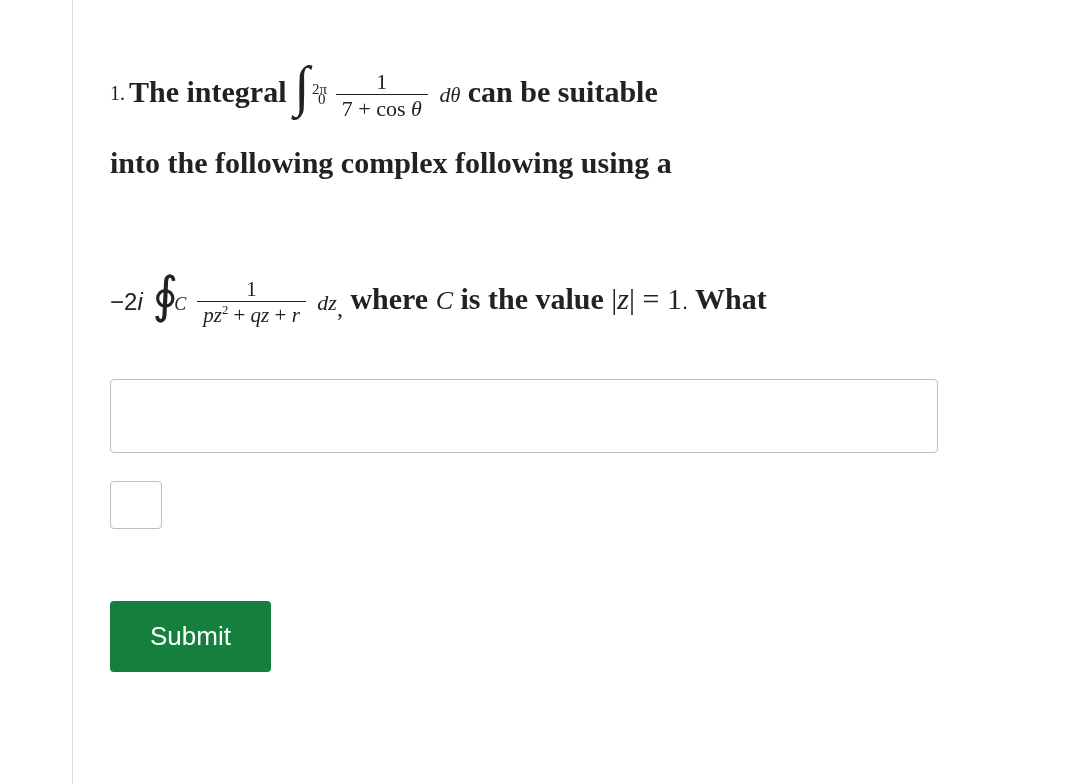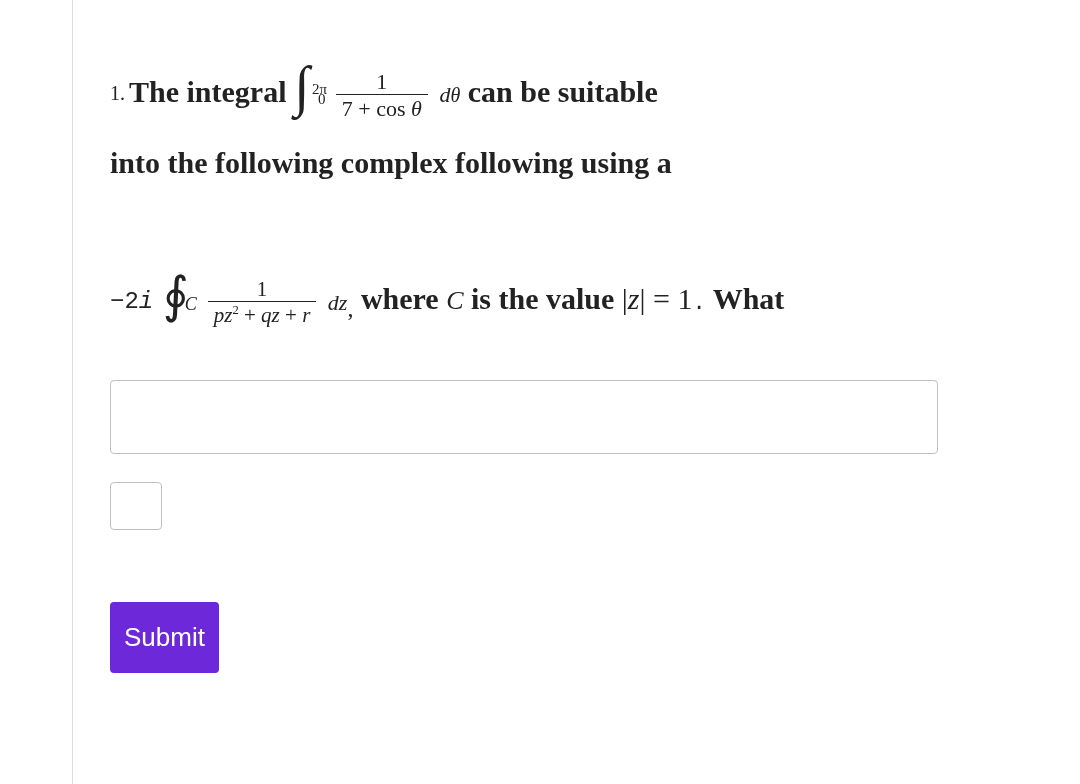--- a/index.html
+++ b/index.html
@@ -36,21 +36,21 @@
       margin-top: 28px;
     }
     .qnum {
       font-family: "Times New Roman", serif;
       font-size: 20px;
       vertical-align: 2px;
       margin-right: 4px;
       font-weight: 400;
     }
     .serif {
-      font-family: Liberation Mono, monospace;
+      font-family: Liberation Sans, sans-serif;
       font-weight: 400;
     }
     .math {
       font-family: "Times New Roman", serif;
       font-style: italic;
       font-weight: 400;
     }
     .ints {
       display: inline-block;
       vertical-align: middle;
@@ -120,26 +120,26 @@
       height: 48px;
       border: 1px solid #bfbfbf;
       border-radius: 4px;
       background: #fff;
       margin-top: 28px;
       font-size: 22px;
       padding: 0 8px;
     }
     .submit-btn {
       margin-top: 72px;
-      background: #6d28d9;
+      background: #15803d;
       border: none;
       color: #fff;
       font-size: 26px;
       font-family: Arial, sans-serif;
-      padding: 20px 14px;
+      padding: 20px 40px;
       border-radius: 4px;
       cursor: pointer;
     }
     .sm { font-size: 26px; }
     .circle-expr {
       font-family: "Times New Roman", serif;
       font-size: 30px;
       font-weight: 400;
     }
   </style>

